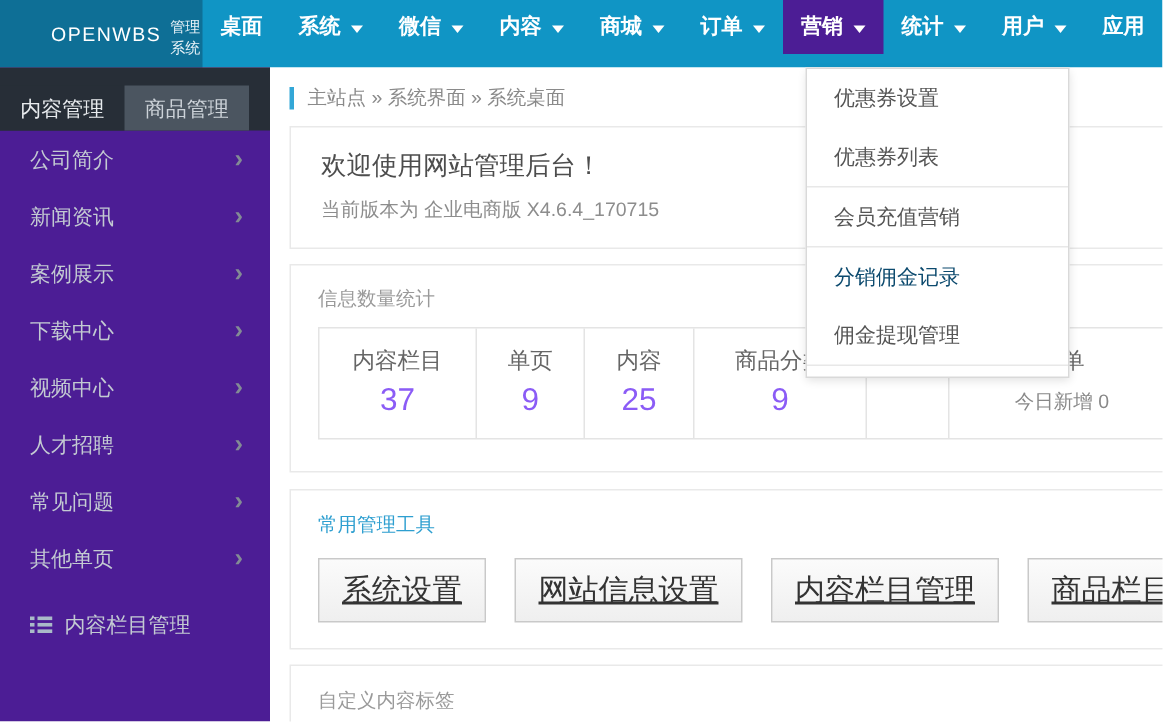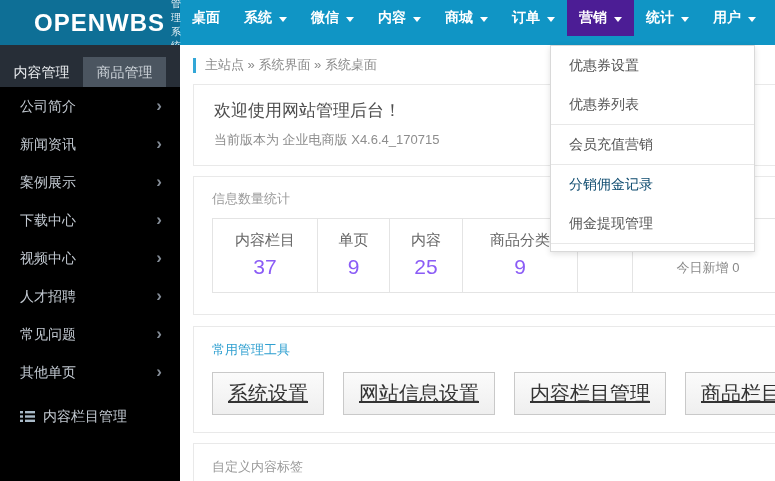--- a/index.html
+++ b/index.html
@@ -3,31 +3,31 @@
 <meta charset="utf-8">
 <style>
   * { margin:0; padding:0; box-sizing:border-box; }
   html,body { width:775px; height:481px; overflow:hidden; background:#fff;
     font-family:"Liberation Sans","DejaVu Sans",sans-serif; }
   .app { position:relative; width:775px; height:481px; overflow:hidden; }
 
   
   .navbar { position:absolute; top:0; left:0; width:775px; height:45px; background:#1095c5; display:flex; }
   .logo { width:180px; height:45px; background:#0e6f96; color:#fff; display:flex; align-items:center; padding-left:34px; }
-  .logo-main { font-size:24px; font-weight:bold; letter-spacing:1px; }
+  .logo-main { font-size:13px; font-weight:normal; letter-spacing:1px; }
   .logo-sub { font-size:10px; margin-left:6px; margin-top:4px; color:#e8f3f8; }
   .nav-menu { display:flex; height:45px; }
   .nav-item { display:flex; align-items:center; height:36px; padding:15px 12px; color:#fff;
     font-size:14px; font-weight:bold; cursor:pointer; text-decoration:none; white-space:nowrap; }
   .nav-item.active { background:#4c1d95; }
   .caret { width:0; height:0; border-left:4px solid transparent; border-right:4px solid transparent;
     border-top:5px solid #fff; margin-left:7px; margin-top:2px; }
 
   
-  .sidebar { position:absolute; top:45px; left:0; width:180px; height:436px; background:#000000; }
+  .sidebar { position:absolute; top:45px; left:0; width:180px; height:436px; background:#4c1d95; }
   .side-tabs { height:42px; background:#272e37; display:flex; align-items:flex-end; }
   .side-tab { width:83px; height:30px; line-height:30px; text-align:center; font-size:14px;
     color:#ccd2d8; background:#4b5560; cursor:pointer; }
   .side-tab.active { background:#272e37; color:#e8ebee; }
   .side-list { list-style:none; }
   .side-list li { height:38px; line-height:38px; padding:0 18px 0 20px; color:#c3cad2; font-size:14px;
     display:flex; justify-content:space-between; align-items:center; cursor:pointer; }
   .chev { color:#838b95; font-size:17px; font-weight:bold; }
   .side-footer { margin-top:6px; height:38px; line-height:38px; padding-left:20px; color:#c3cad2;
     font-size:14px; display:flex; align-items:center; cursor:pointer; }
@@ -52,21 +52,21 @@
   .stat-col.last { border-right:none; width:150px; }
   .stat-sub { font-size:13px; color:#888; margin-top:9px; }
   .card-tools { margin-top:11px; padding:14px 18px 17px 18px; }
   .btn-row { margin-top:13px; display:flex; }
   .tool-btn { background:linear-gradient(#fbfbfb,#efefef); border:1px solid #c9c9c9; color:#333;
     font-size:20px; padding:7px 15px; margin-right:19px; cursor:pointer; white-space:nowrap;
     font-family:"Liberation Sans","DejaVu Sans",sans-serif;text-decoration:underline; }
   .card-tags { margin-top:10px; padding:14px 18px 18px 18px; position:relative; height:120px; }
 
   
-  .dropdown { position:absolute; top:45px; left:550px; width:205px; background:#fff;
+  .dropdown { position:absolute; top:45px; left:537px; width:176px; background:#fff;
     border:1px solid #d9d9d9; box-shadow:0 2px 6px rgba(0,0,0,0.12); z-index:20; padding-bottom:7px; }
   .dd-item { height:39px; line-height:39px; padding-left:18px; font-size:14px; color:#555; cursor:pointer; }
   .dd-item.active { color:#0c4a6e; }
   .dd-divider { height:1px; background:#e8e8e8; margin:0; }
 </style>
 </head>
 <body>
 
 <div class="app">
 

